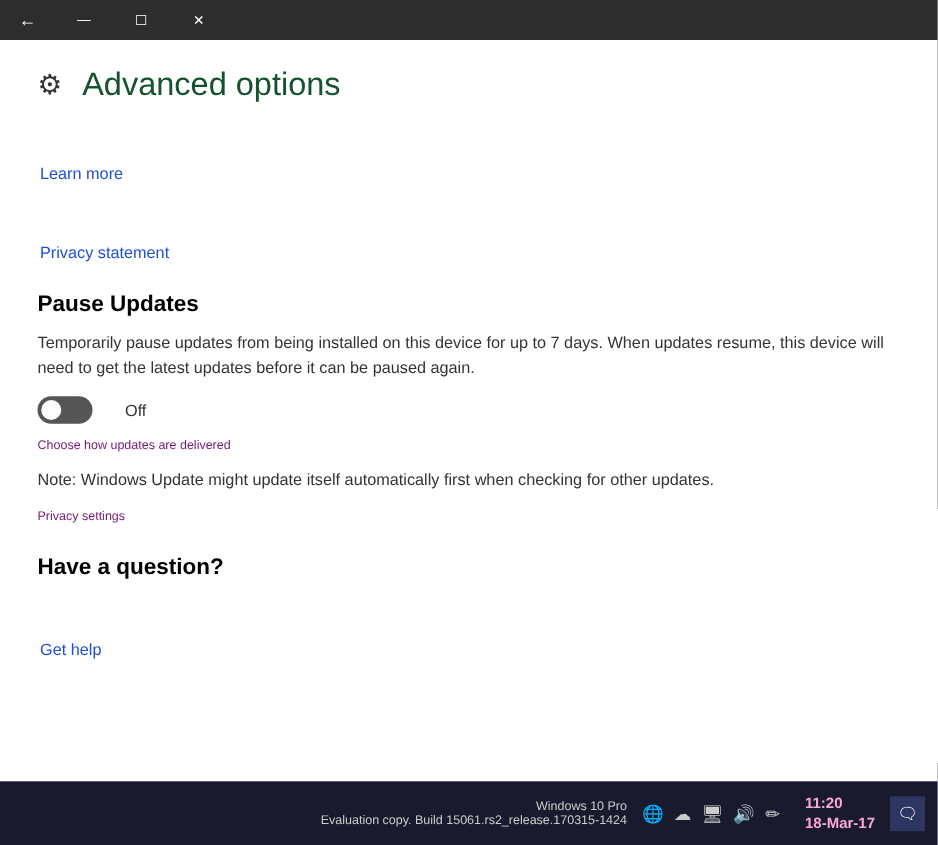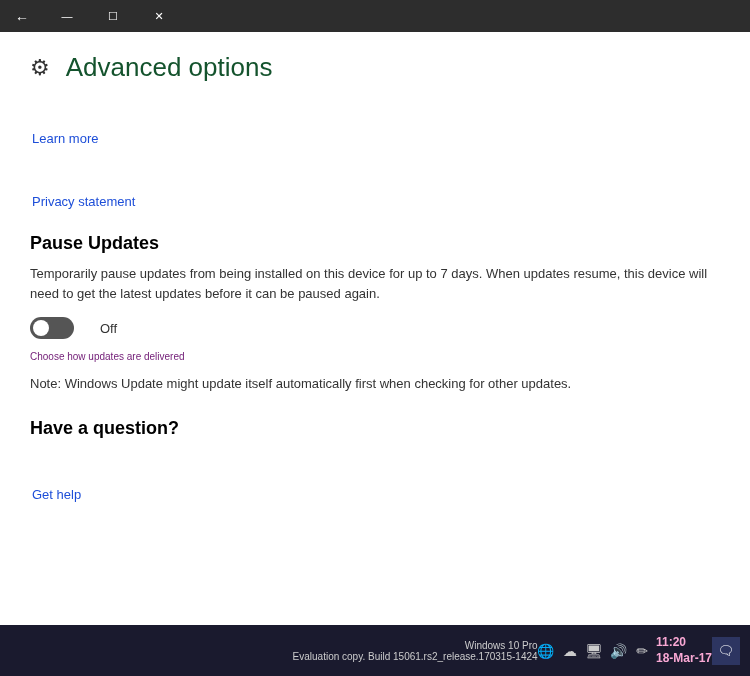--- a/index.html
+++ b/index.html
@@ -140,21 +140,21 @@
     }
 
     
     .taskbar {
       height: 51px;
       background: #1a1a2e;
       display: flex;
       align-items: center;
       justify-content: flex-end;
       padding: 0 10px;
-      gap: 0;
+      gap: 12px;
     }
     .taskbar-watermark {
       color: #ccc;
       font-size: 10px;
       text-align: right;
     }
     .taskbar-clock {
       color: #f9a8d4;
       font-size: 12px;
       font-weight: 700;
@@ -218,20 +218,21 @@
         </div>
       </div>
       <span class="toggle-label">Off</span>
     </div>
 
 
     <a class="gray-link">Choose how updates are delivered</a>
 
     <p class="body-text" style="margin-top:12px;">Note: Windows Update might update itself automatically first when checking for other updates.</p>
 
+    <a class="gray-link">Privacy settings</a>
 
     <h2 class="section-header">Have a question?</h2>
     <a class="link-text">Get help</a>
 
   </div>
 </div>
 
 <div class="taskbar">
   <div class="taskbar-watermark">
     <div>Windows 10 Pro</div>

